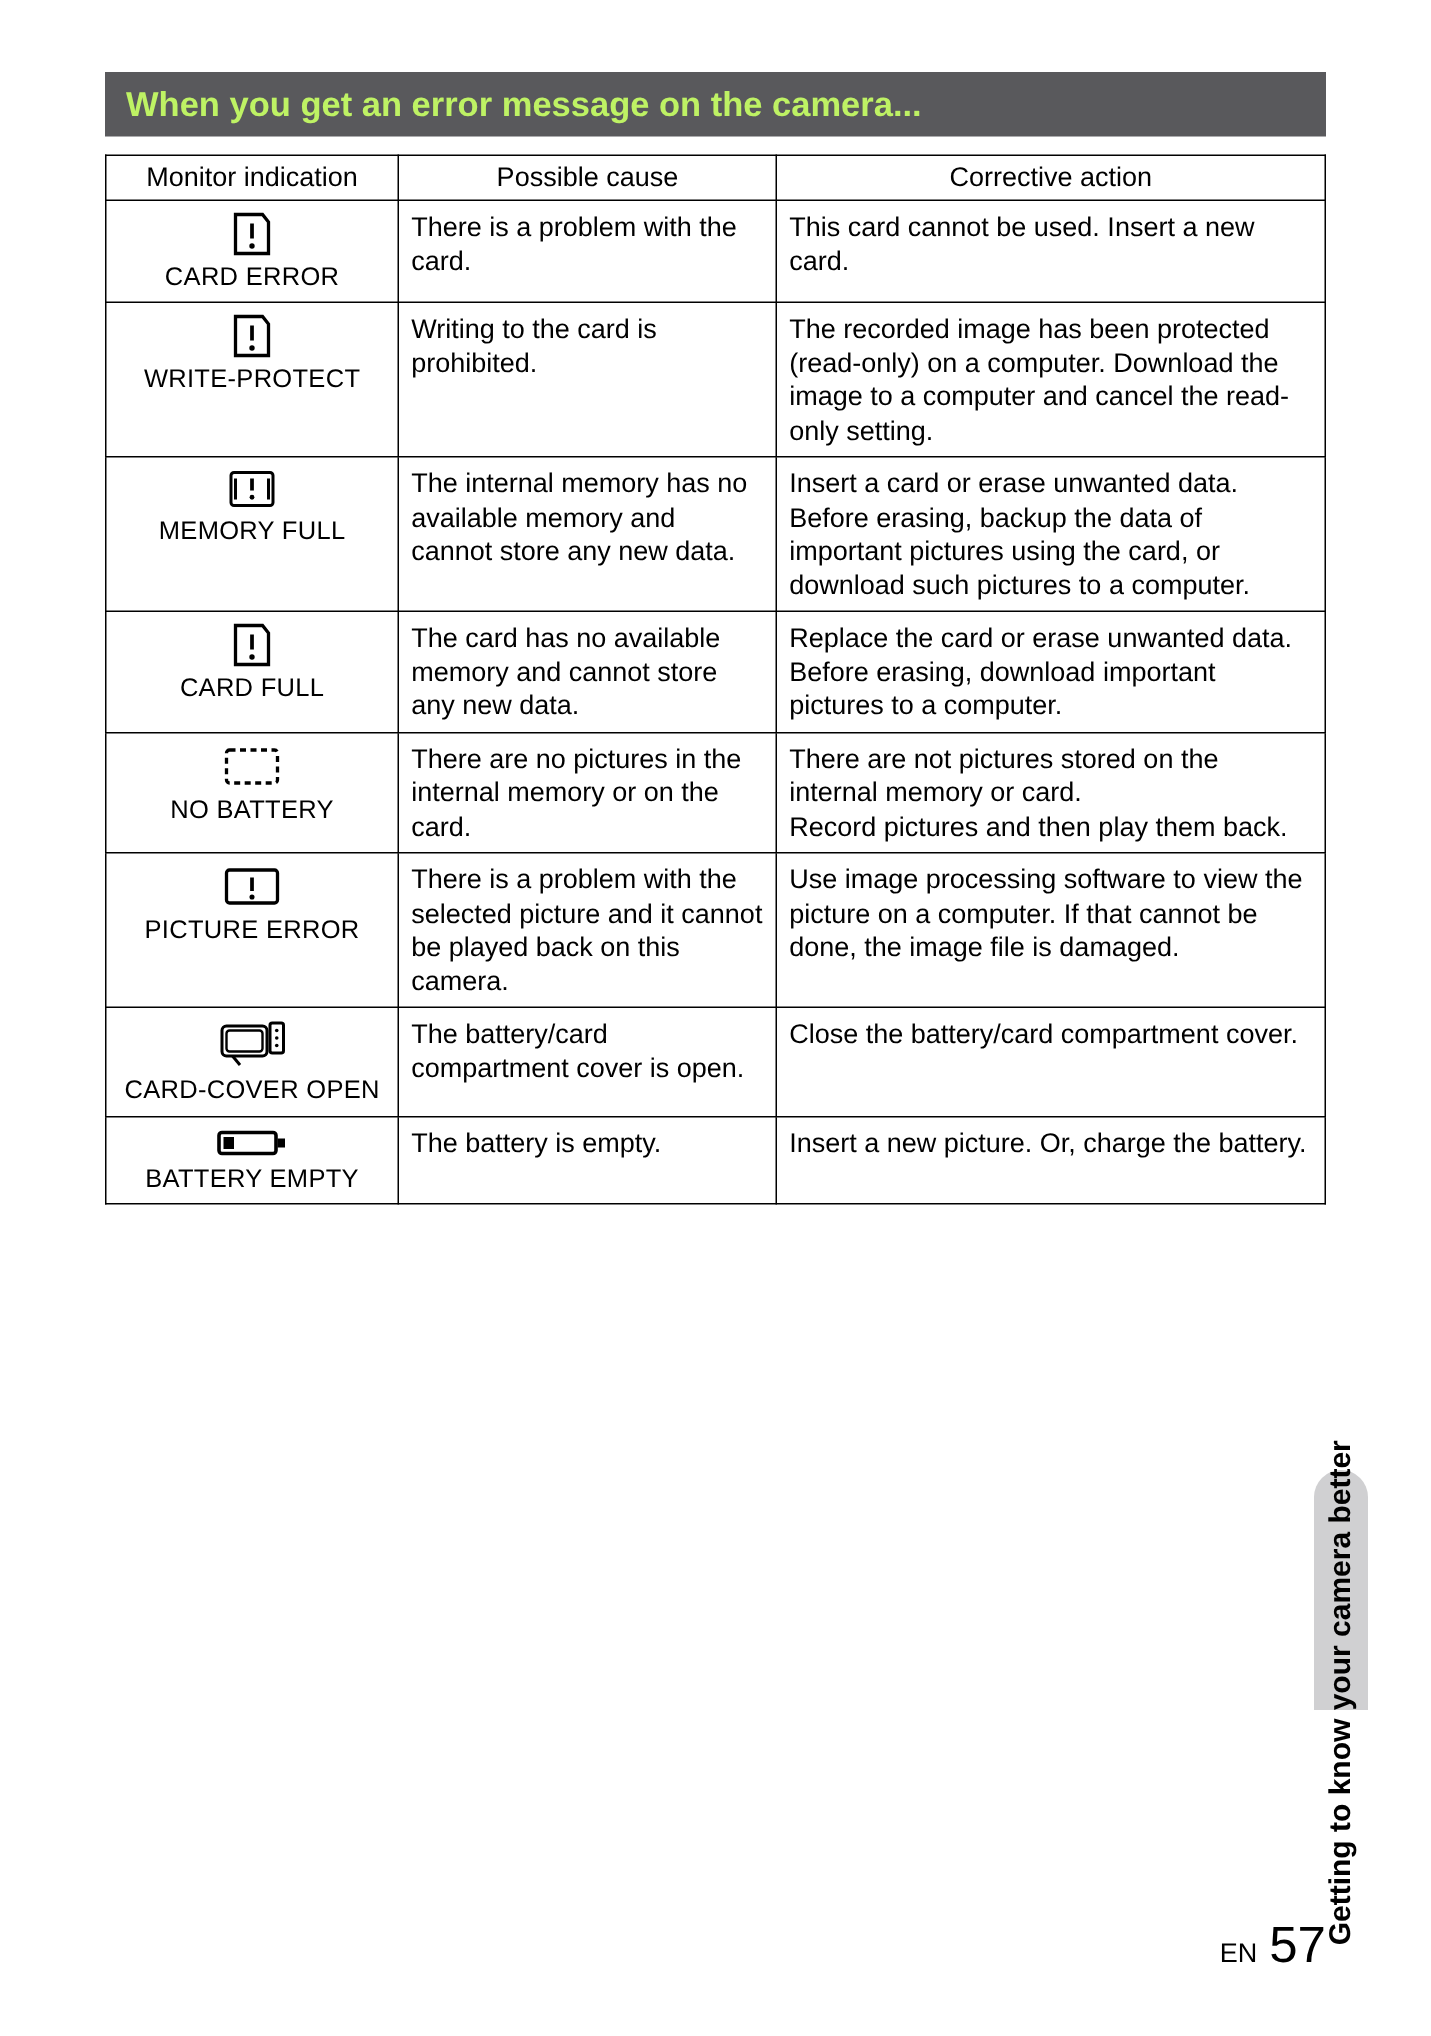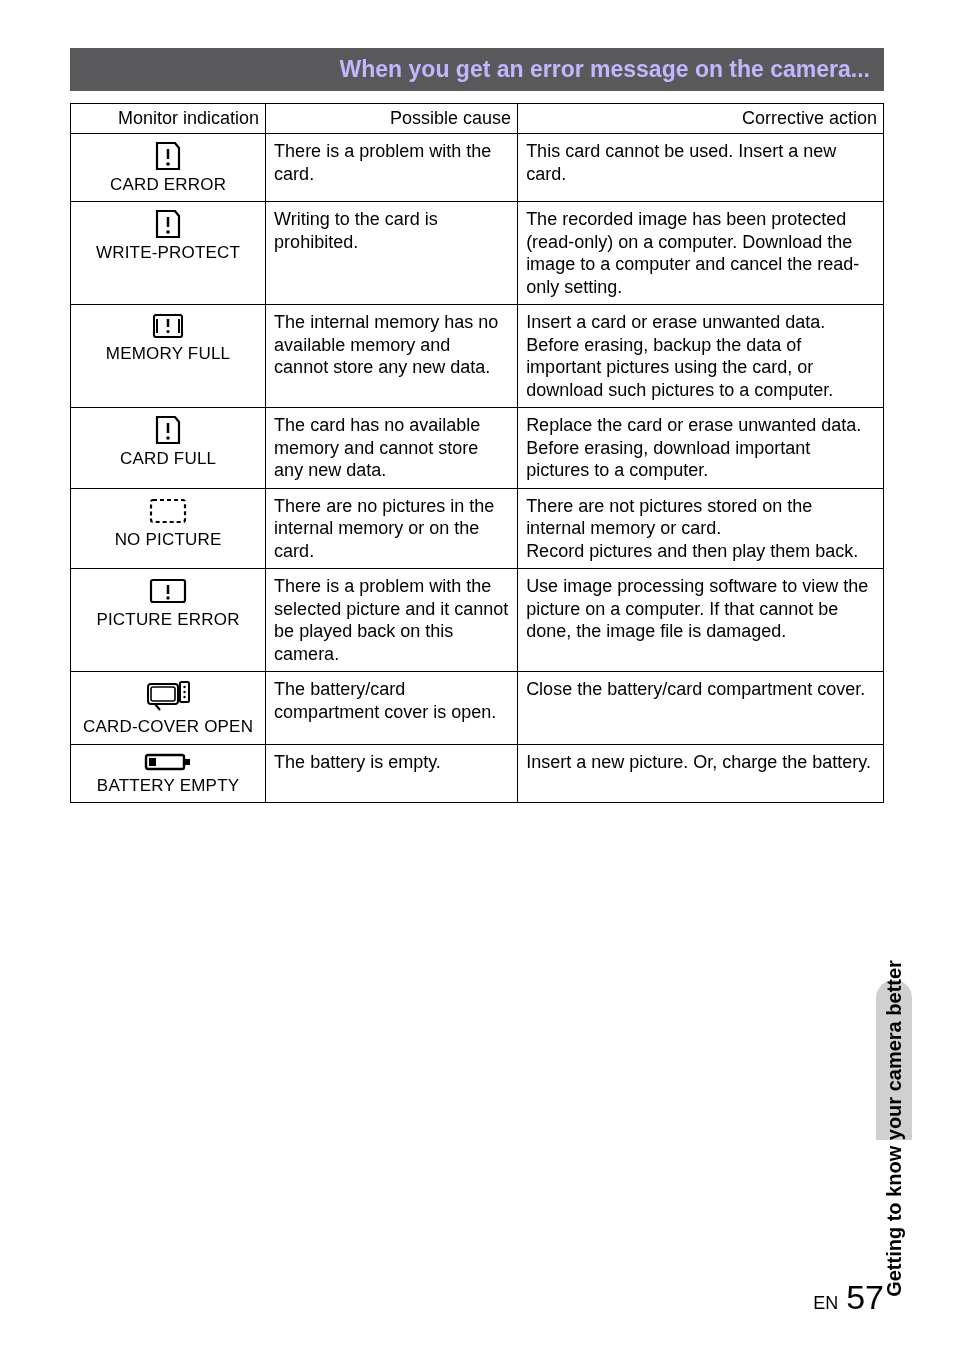--- a/index.html
+++ b/index.html
@@ -1,23 +1,23 @@
 <!DOCTYPE html>
 <html><head>
 <meta charset="utf-8">
 <style>
   * { box-sizing: border-box; margin: 0; padding: 0; }
   html, body { width: 954px; height: 1357px; background: #fff; font-family: Arial, Helvetica, sans-serif; color: #000; }
   .page { position: relative; width: 954px; height: 1357px; padding: 48px 70px 0 70px; }
-  .section-title { background: #59595c; color: #c4b5fd; font-size: 23px; font-weight: bold; padding: 8px 14px; margin-bottom: 12px; text-align: right; }
+  .section-title { background: #59595c; color: #bef264; font-size: 23px; font-weight: bold; padding: 8px 14px; margin-bottom: 12px; }
   table.err { border-collapse: collapse; width: 100%; table-layout: fixed; }
   table.err col.c1 { width: 24%; }
   table.err col.c2 { width: 31%; }
   table.err col.c3 { width: 45%; }
-  table.err th { border: 1.5px solid #000; font-weight: normal; font-size: 18px; padding: 4px 6px; text-align: right; }
+  table.err th { border: 1.5px solid #000; font-weight: normal; font-size: 18px; padding: 4px 6px; text-align: center; }
   table.err td { border: 1.5px solid #000; font-size: 18px; padding: 6px 8px; vertical-align: top; line-height: 1.25; }
   td.indicator { text-align: center; vertical-align: middle; padding: 8px 4px 10px 4px; }
   .ind-label { font-size: 17px; margin-top: 2px; letter-spacing: 0.2px; }
   .icon-wrap { display: flex; justify-content: center; align-items: center; margin-bottom: 2px; }
   svg.icon { display: block; }
   
   .side-tab { position: absolute; right: 42px; top: 530px; width: 36px; height: 610px; }
   .tab-bg { position: absolute; left: 0; bottom: 0; width: 36px; height: 160px; background: #d0d0d2; border-top-left-radius: 18px; border-top-right-radius: 18px; }
   .tab-text { position: absolute; left: 0; top: 0; width: 36px; height: 610px; display: flex; align-items: flex-end; justify-content: center; }
   .tab-text span { transform: rotate(-90deg); transform-origin: center; white-space: nowrap; font-weight: bold; font-size: 20px; display: block; }
@@ -109,21 +109,21 @@
         <td>Replace the card or erase unwanted data. Before erasing, download important pictures to a computer.</td>
       </tr>
 
       <tr>
         <td class="indicator">
           <div class="icon-wrap">
             <svg class="icon" width="42" height="32" viewBox="0 0 42 32">
               <rect x="4" y="5" width="34" height="22" rx="2" fill="none" stroke="#000" stroke-width="2.2" stroke-dasharray="4 3"></rect>
             </svg>
           </div>
-          <div class="ind-label">NO PICTURE</div>
+          <div class="ind-label">NO BATTERY</div>
         </td>
         <td>There are no pictures in the internal memory or on the card.</td>
         <td>There are not pictures stored on the internal memory or card.<br>Record pictures and then play them back.</td>
       </tr>
 
       <tr>
         <td class="indicator">
           <div class="icon-wrap">
             <svg class="icon" width="42" height="32" viewBox="0 0 42 32">
               <rect x="4" y="5" width="34" height="22" rx="2" fill="none" stroke="#000" stroke-width="2.2"></rect>

